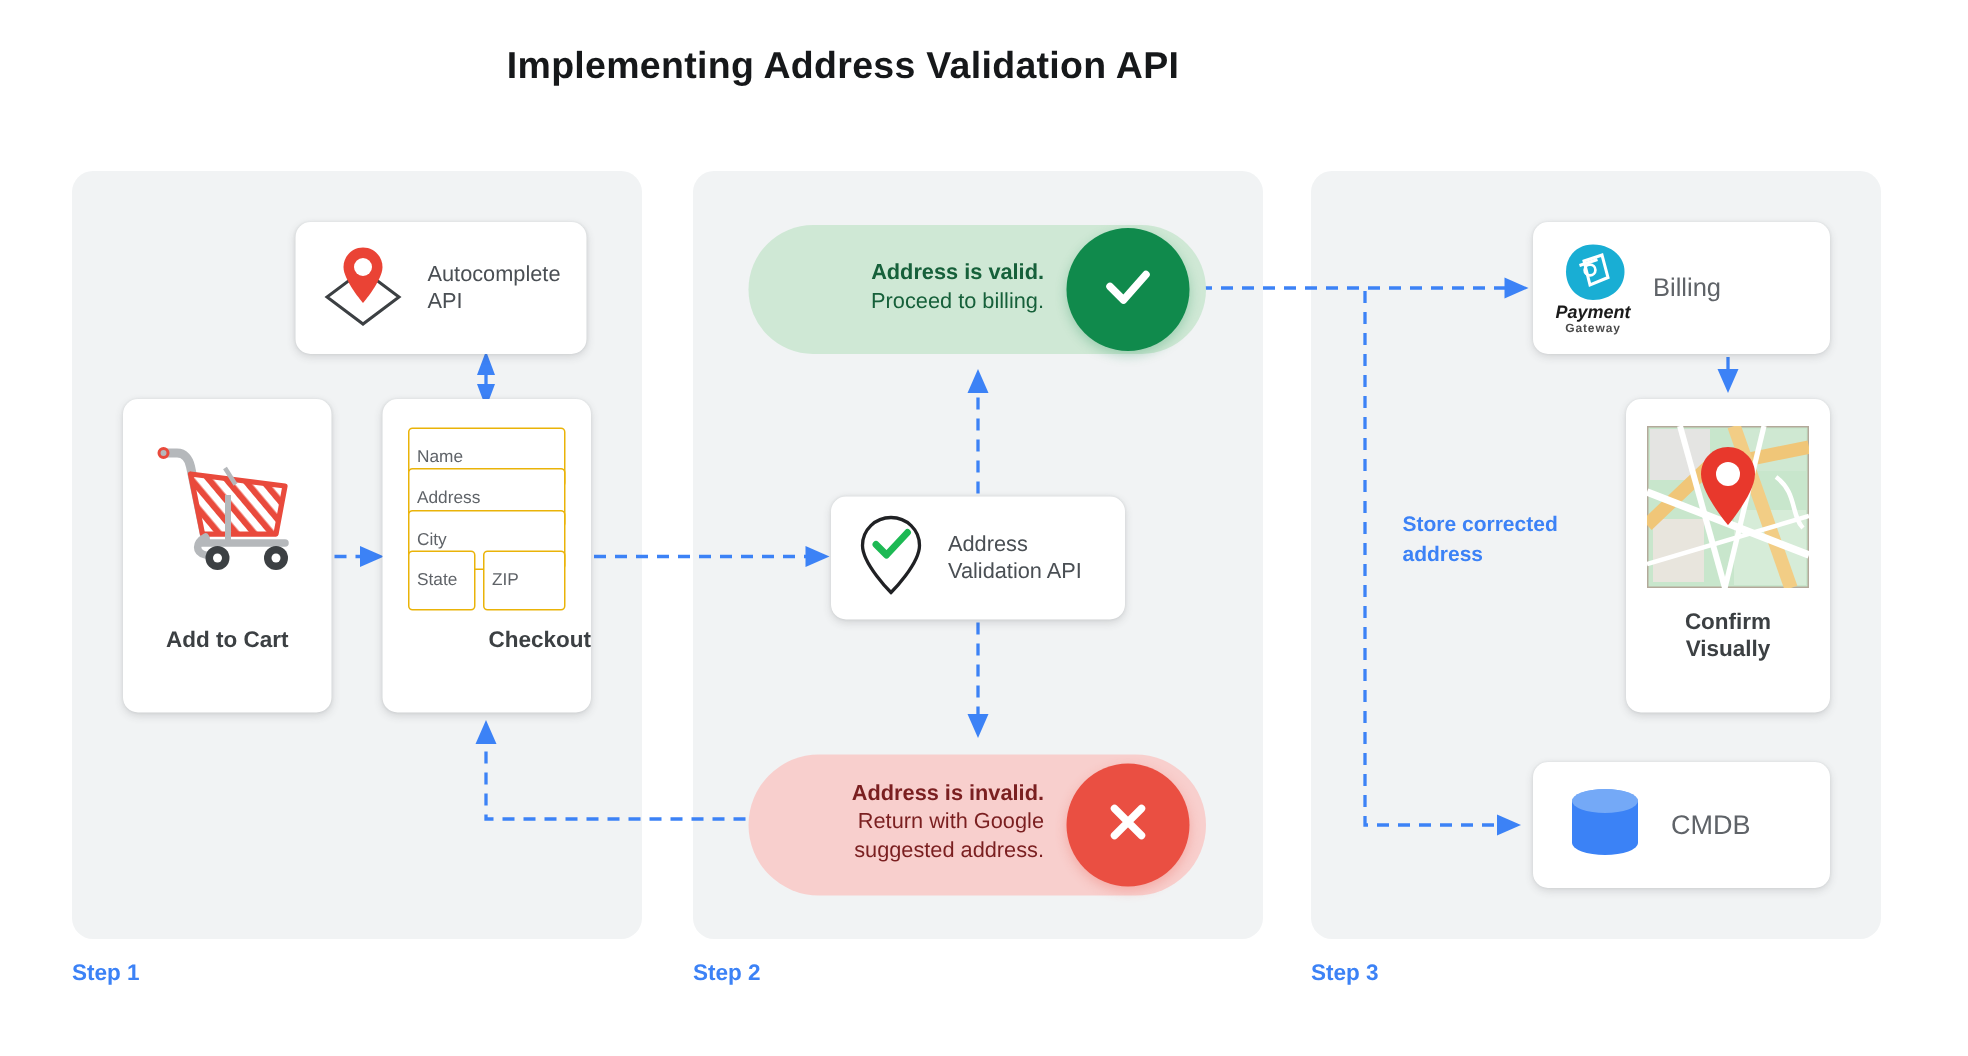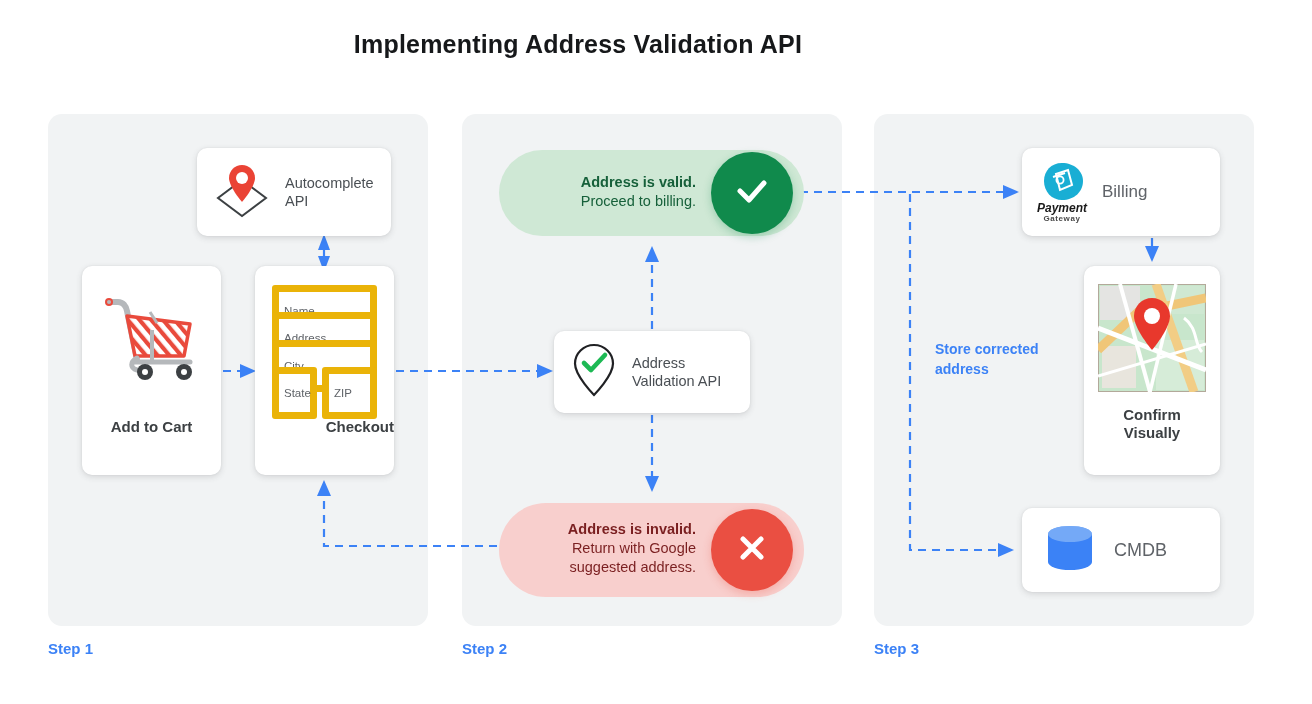--- a/index.html
+++ b/index.html
@@ -6,21 +6,21 @@
   body{
     width:1312px;height:704px;background:#ffffff;
     font-family:"Liberation Sans","DejaVu Sans",sans-serif;
     overflow:hidden;position:relative;
   }
   .stage{position:absolute;left:0;top:0;width:1312px;height:704px;}
 
   
   .title{
     position:absolute;left:0;top:30px;width:1124px;text-align:center;
-    font-size:25px;font-weight:bold;color:#16181a;letter-spacing:.2px;margin-left:16px;
+    font-size:25px;font-weight:bold;color:#16181a;letter-spacing:.2px;
   }
 
   
   .panel{
     position:absolute;background:#f1f3f4;border-radius:14px;
   }
   #panel1{left:48px;top:114px;width:380px;height:512px;}
   #panel2{left:462px;top:114px;width:380px;height:512px;}
   #panel3{left:874px;top:114px;width:380px;height:512px;}
 
@@ -45,21 +45,21 @@
   .card-label.bold{font-weight:bold;font-size:15px;color:#3c4043;text-align:center;}
 
   
   #addcart{left:82px;top:266px;width:139px;height:209px;}
   #addcart .icon{margin-top:24px;}
   #addcart .card-label{position:absolute;bottom:38px;width:100%;text-align:center;}
 
   
   #checkout{left:255px;top:266px;width:139px;height:209px;}
   .field{
-    position:absolute;background:#ffffff;border:7px solid #eab308;border-radius:3px;
+    position:absolute;background:#ffffff;border:1px solid #eab308;border-radius:3px;
     font-size:11.5px;color:#5f6368;padding:19px 5px;box-sizing:border-box;
     display:flex;align-items:center;
   }
   #f-name{left:17px;top:19px;width:105px;height:20px;}
   #f-addr{left:17px;top:46px;width:105px;height:20px;}
   #f-city{left:17px;top:74px;width:105px;height:20px;}
   #f-state{left:17px;top:101px;width:45px;height:20px;}
   #f-zip{left:67px;top:101px;width:55px;height:20px;}
   #checkout .card-label{position:absolute;bottom:38px;width:100%;text-align:right;}
 

